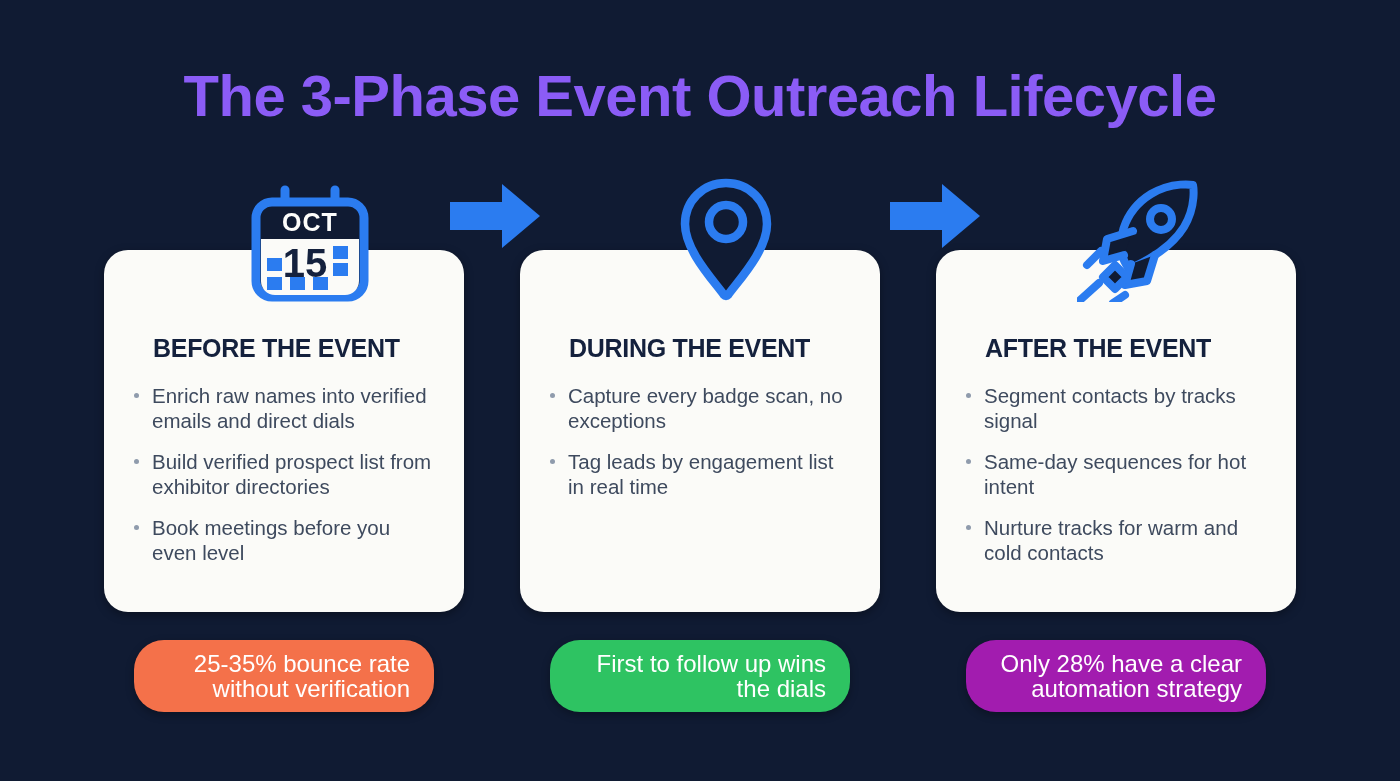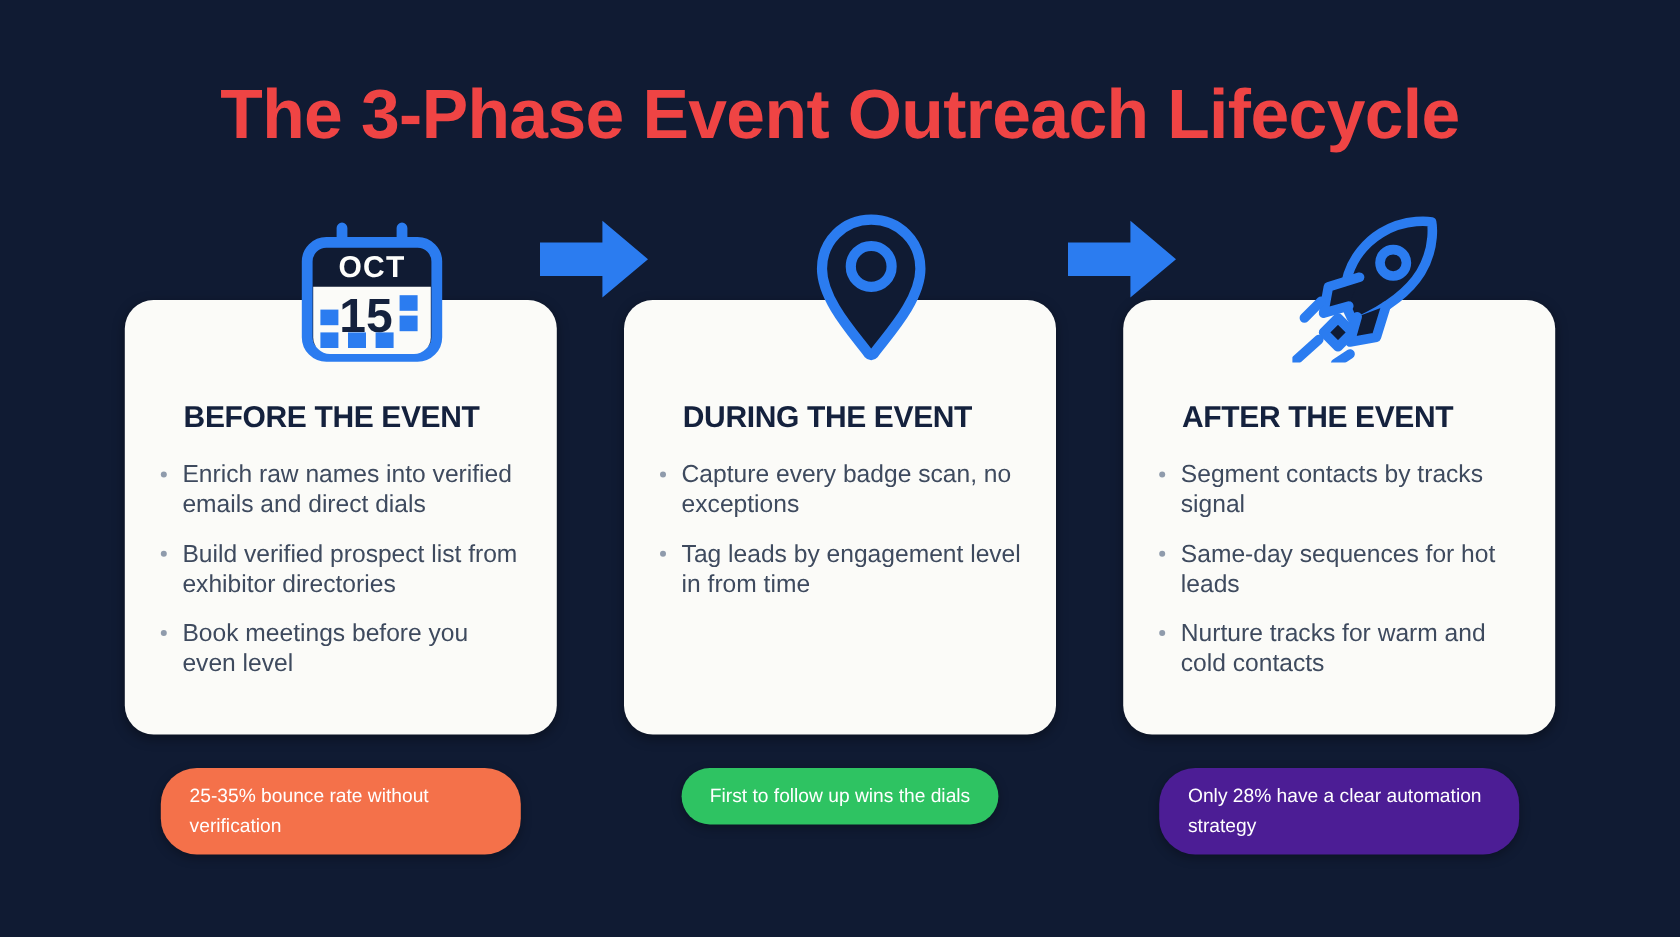--- a/index.html
+++ b/index.html
@@ -18,21 +18,21 @@
   }
 
   
   .page-title {
     position:absolute;
     top:62px; left:0; width:1400px;
     text-align:center;
     font-size:58px;
     font-weight:bold;
     letter-spacing:-0.5px;
-    color:#ef4444;
+    color:#8b5cf6;
   }
 
   
   .columns {
     position:absolute;
     top:250px; left:0; width:1400px;
     display:flex;
     justify-content:center;
     align-items:flex-start;
     gap:56px;
@@ -97,23 +97,23 @@
     pointer-events:none;
   }
   .icon-slot.pin     { justify-content:center; }
   .icon-slot.rocket  { justify-content:center; }
 
   
   .pill {
     margin:28px auto 0 auto;
     border-radius:30px;
     color:#ffffff;
-    font-size:16px;
+    font-size:24px;
     line-height:25px;
-    text-align:left;
+    text-align:right;
     padding:11px 24px;
     width:fit-content;
     max-width:300px;
     box-shadow:0 3px 9px rgba(0,0,0,.3);
   }
 
   
   .arrow {
     position:absolute;
     top:180px;
@@ -188,21 +188,21 @@
           <svg viewBox="0 0 100 125" width="100" height="125" aria-hidden="true">
             <path d="M50 6 C27 6 9 24 9 47 C9 74 38 104 48 118 a2.6 2.6 0 0 0 4 0 C62 104 91 74 91 47 C91 24 73 6 50 6 Z" fill="#101b33" stroke="#2b7cf0" stroke-width="8.5" stroke-linejoin="round"></path>
             <circle cx="50" cy="45" r="17" fill="#101b33" stroke="#2b7cf0" stroke-width="8.5"></circle>
           </svg>
         </div>
 
         <div class="card-title">DURING THE EVENT</div>
 
         <ul class="bullets">
           <li class="bullet">Capture every badge scan, no exceptions</li>
-          <li class="bullet">Tag leads by engagement level in from time</li>
+          <li class="bullet">Tag leads by engagement list in real time</li>
         </ul>
       </div>
 
       <div class="pill" style="background:#2ec362">First to follow up wins the dials</div>
     </div>
 
     <div class="column">
 
       <div class="card">
 
@@ -226,22 +226,22 @@
               <path d="M22 106 L2 124"></path>
               <path d="M48 118 L36 126"></path>
             </g>
           </svg>
         </div>
 
         <div class="card-title">AFTER THE EVENT</div>
 
         <ul class="bullets">
           <li class="bullet">Segment contacts by tracks signal</li>
-          <li class="bullet">Same-day sequences for hot leads</li>
+          <li class="bullet">Same-day sequences for hot intent</li>
           <li class="bullet">Nurture tracks for warm and cold contacts</li>
         </ul>
       </div>
 
-      <div class="pill" style="background:#4c1d95">Only 28% have a clear automation strategy</div>
+      <div class="pill" style="background:#a21caf">Only 28% have a clear automation strategy</div>
     </div>
 
   </div>
 </div>
 
 </body></html>

